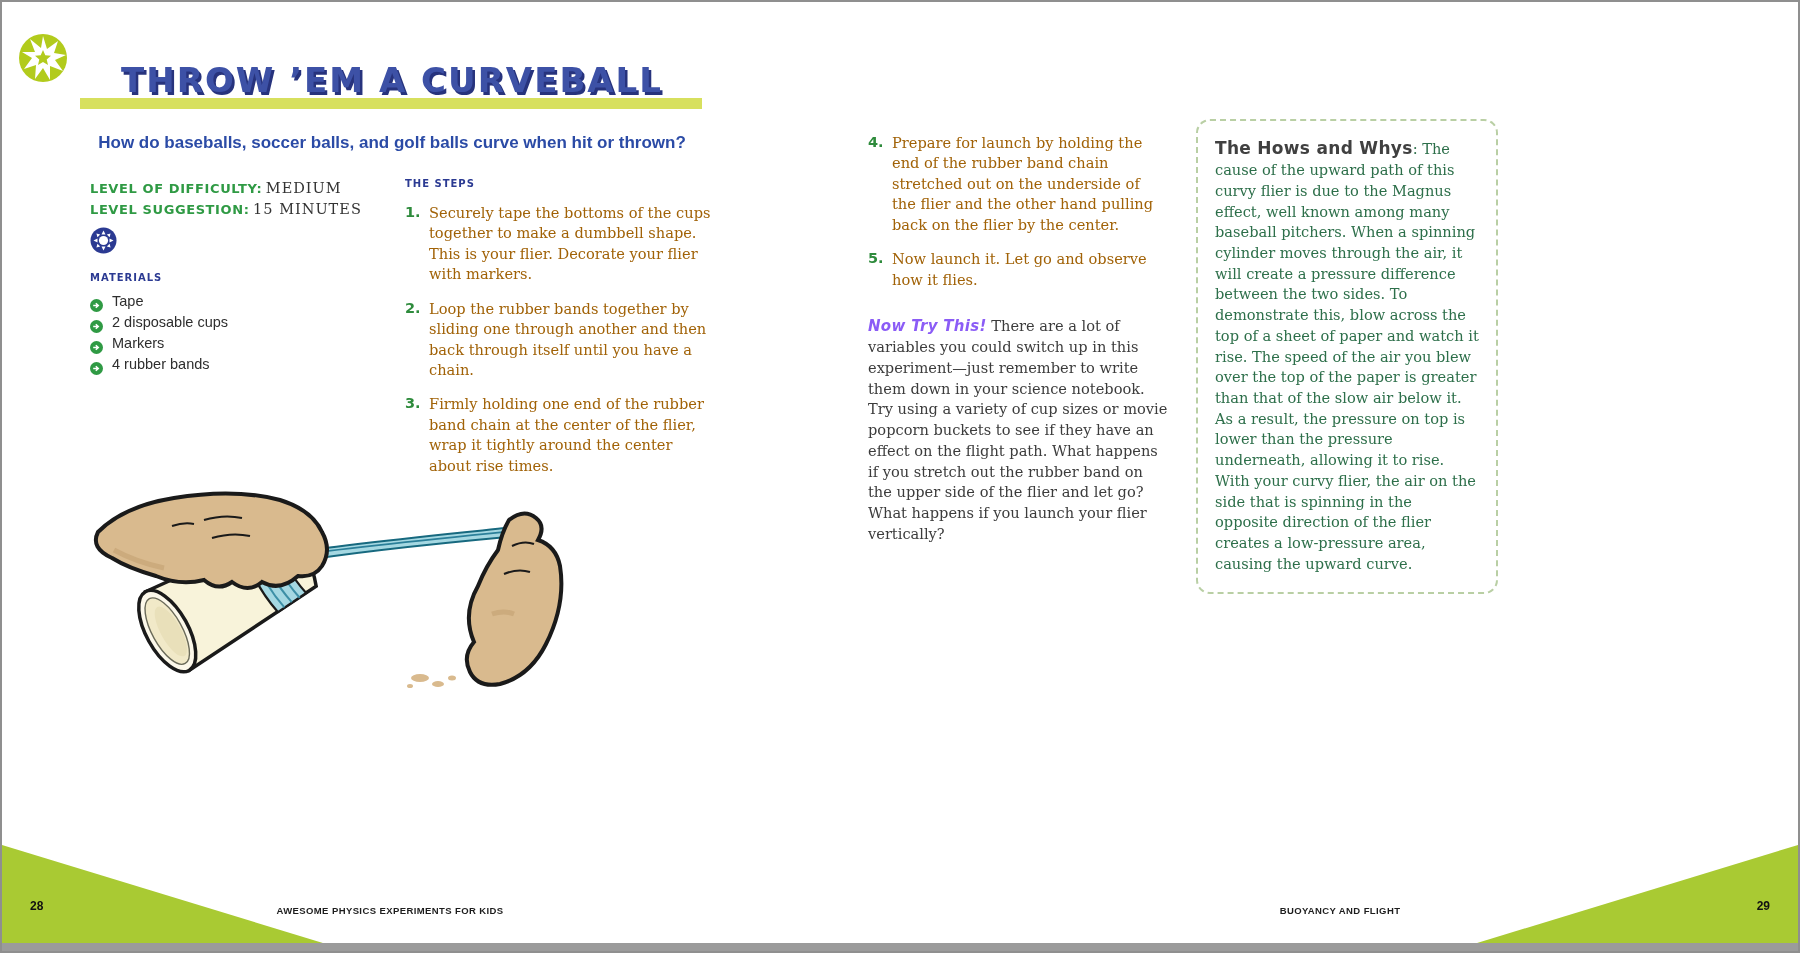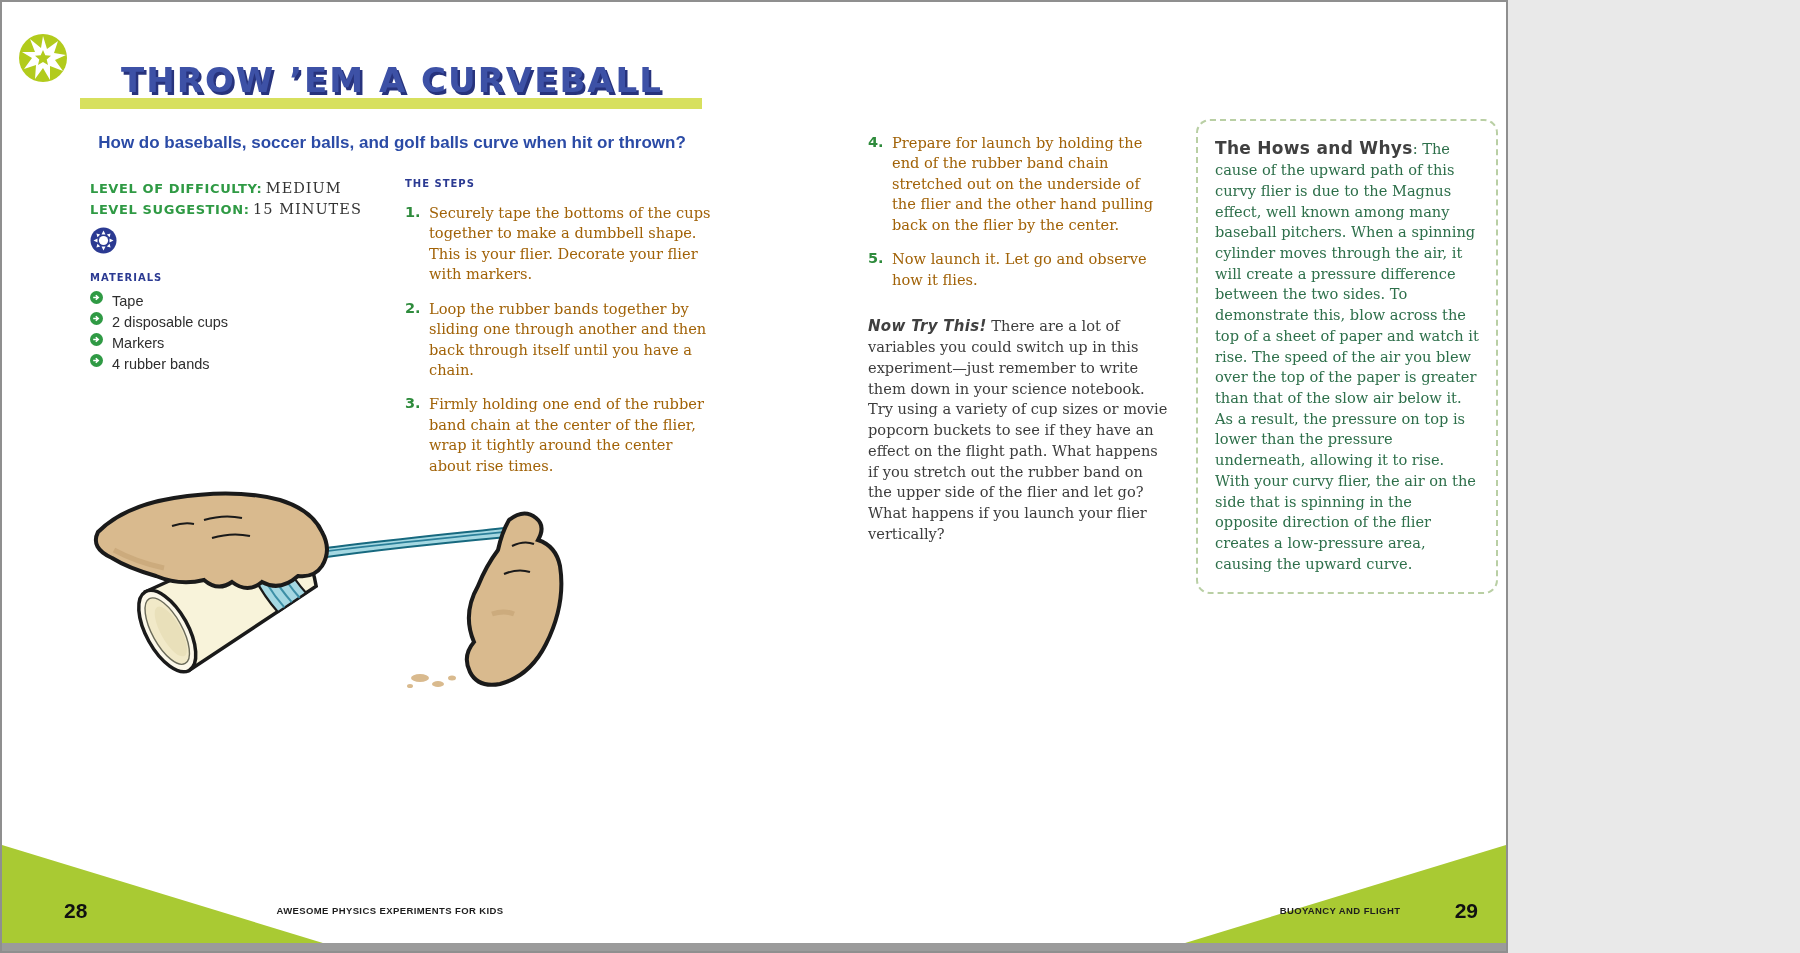--- a/index.html
+++ b/index.html
@@ -1,26 +1,26 @@
 <!DOCTYPE html>
 <html><head>
 <meta charset="utf-8">
 <style>
   html,body{margin:0;padding:0;background:#e9e9e9;}
   .spread{
-    position:relative;width:1508px;height:953px;background:#ffffff;
+    position:relative;width:1800px;height:953px;background:#ffffff;
     border:2px solid #8f8f8f;box-sizing:border-box;overflow:hidden;
     font-family:"Liberation Sans", sans-serif;
   }
   
   .bottom-strip{position:absolute;left:0;right:0;bottom:0;height:8px;background:#9b9b9b;}
   .corner{position:absolute;top:843px;width:334px;height:102px;background:#a9ca33;}
   .corner.left{left:0;clip-path:polygon(0 0,0 100%,100% 100%);}
   .corner.right{right:0;clip-path:polygon(100% 0,100% 100%,0 100%);}
-  .page-num{position:absolute;top:897px;font-weight:bold;font-size:21px;color:#111;margin-left:34px;}
+  .page-num{position:absolute;top:897px;font-weight:bold;font-size:12px;color:#111;}
   .page-num.left{left:28px;}
   .page-num.right{right:28px;}
   .footer-text{position:absolute;top:903px;width:320px;text-align:center;
     font-size:9.5px;font-weight:bold;letter-spacing:.4px;color:#1d1d1d;}
   .footer-text.left{left:228px;}
   .footer-text.right{left:1178px;}
   
   .starburst{position:absolute;left:16px;top:31px;width:50px;height:50px;}
   .title-bar{position:absolute;left:78px;top:96px;width:622px;height:11px;background:#d7e05e;}
   .title{
@@ -37,35 +37,35 @@
   .meta-row{font-size:13px;line-height:21px;white-space:nowrap;}
   .meta-label{font-family:"DejaVu Sans", sans-serif;font-weight:bold;letter-spacing:.6px;color:#2f9a44;}
   .meta-value{font-family:"DejaVu Serif", serif;font-size:14.5px;color:#333;letter-spacing:1px;}
   .clock{margin-top:7px;width:27px;height:27px;}
   .section-head{
     font-family:"DejaVu Sans", sans-serif;font-weight:bold;font-size:10px;
     letter-spacing:1px;color:#2b3a92;margin:0;
   }
   .materials-head{margin-top:14px;}
   .materials-list{margin-top:8px;}
-  .mat-item{display:flex;align-items:flex-start;gap:9px;font-size:14.5px;color:#2e2e2e;line-height:21px;}
+  .mat-item{display:flex;align-items:flex-end;gap:9px;font-size:14.5px;color:#2e2e2e;line-height:21px;}
   .mat-bullet{flex:0 0 13px;width:13px;height:13px;}
   
   .steps-col{position:absolute;left:403px;top:176px;width:308px;}
   .steps-col-right{position:absolute;left:866px;top:131px;width:300px;}
   .step{display:flex;margin-top:14px;}
   .step-num{
     flex:0 0 24px;font-family:"DejaVu Sans", sans-serif;font-weight:bold;
     font-size:14.5px;color:#2e8b3c;padding-top:1px;
   }
   .step-text{font-family:"DejaVu Serif", serif;font-size:14.6px;line-height:1.4;color:#a16207;}
   .try-this{margin-top:26px;font-family:"DejaVu Serif", serif;font-size:14.6px;line-height:1.42;color:#3c3c3c;}
   .try-this-label{
     font-family:"DejaVu Sans", sans-serif;font-weight:bold;font-style:italic;
-    font-size:15px;color:#404040;letter-spacing:.3px;
+    font-size:15px;color:#8b5cf6;letter-spacing:.3px;
   }
   
   .hows-box{
     position:absolute;left:1194px;top:117px;width:302px;box-sizing:border-box;
     border:2px dashed #b9cfa4;border-radius:14px;padding:15px 17px 17px 17px;
     font-family:"DejaVu Serif", serif;font-size:14.6px;line-height:1.42;color:#2d6f4a;
   }
   .hows-head{
     font-family:"DejaVu Sans", sans-serif;font-weight:bold;font-size:17px;
     color:#404040;letter-spacing:.3px;

